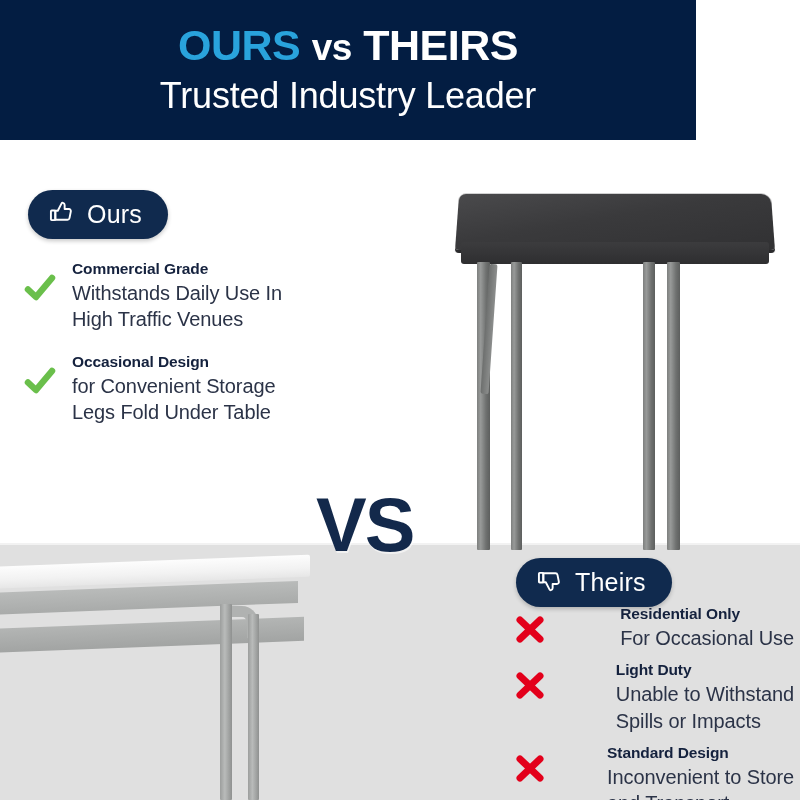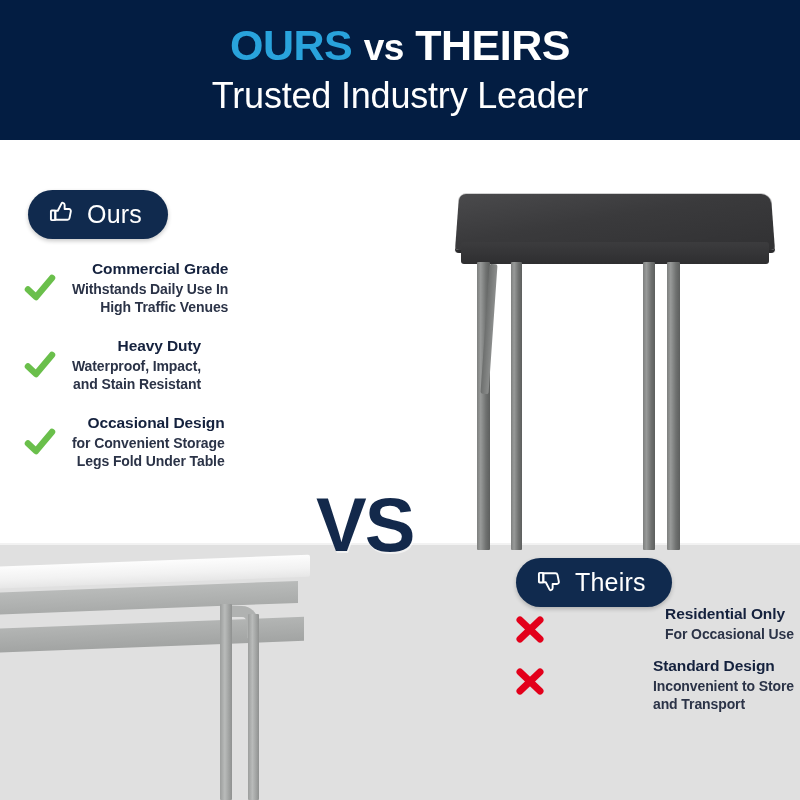--- a/index.html
+++ b/index.html
@@ -11,21 +11,21 @@
   }
   #page {
     position:relative;
     width:800px; height:800px;
     background:#ffffff;
   }
 
   
   .header {
     position:absolute; left:0; top:0;
-    width:800px; height:140px;
+    width:696px; height:140px;
     background:#031d42;
     display:flex; flex-direction:column;
     align-items:center; justify-content:center;
     overflow:hidden;
   }
   .header-title {
     font-size:43px; font-weight:bold;
     letter-spacing:-0.5px; line-height:1.05;
     white-space:nowrap;
   }
@@ -152,38 +152,38 @@
 
   
   .feature-list { position:absolute; }
   .list-ours   { left:22px;  top:258px; width:280px; }
   .list-theirs { left:512px; top:603px; width:282px; }
 
   .feature-row {
     display:flex; align-items:flex-start;
     gap:14px;
   }
-  .list-ours   .feature-row { margin-bottom:18px;text-align:right; }
+  .list-ours   .feature-row { margin-bottom:18px; }
   .list-theirs .feature-row { margin-bottom:8px;justify-content:space-between; }
 
   .mark {
     flex:0 0 auto;
     width:36px; height:36px;
     margin-top:12px;
   }
   .list-theirs .mark { margin-top:8px; }
 
   .feature-text { padding-top:1px; }
   .feature-title {
     font-size:15.5px; font-weight:bold;
     color:#14213d; line-height:1.35;
     letter-spacing:-0.1px;
   }
   .feature-desc {
-    font-size:14px; font-weight:bold;
+    font-size:20px; font-weight:normal;
     color:#2b3347; line-height:1.32;
     letter-spacing:-0.1px;
   }
 
   
   .vs-mark {
     position:absolute; left:316px; top:487px;
     font-size:76px; font-weight:bold;
     color:#13294b; letter-spacing:-2px;
     line-height:1;
@@ -253,32 +253,20 @@
           <path d="M6 19.5 L14 27 L30 8"></path>
         </svg>
       </span>
       <span class="feature-text">
         <div class="feature-title">Commercial Grade</div>
         <div class="feature-desc">Withstands Daily Use In</div>
         <div class="feature-desc">High Traffic Venues</div>
       </span>
     </div>
 
-    <div class="feature-row">
-      <span class="mark">
-        <svg width="36" height="36" viewBox="0 0 36 36" fill="none" stroke="#6abf4b" stroke-width="6.5" stroke-linecap="round" stroke-linejoin="round">
-          <path d="M6 19.5 L14 27 L30 8"></path>
-        </svg>
-      </span>
-      <span class="feature-text">
-        <div class="feature-title">Heavy Duty</div>
-        <div class="feature-desc">Waterproof, Impact,</div>
-        <div class="feature-desc">and Stain Resistant</div>
-      </span>
-    </div>
 
     <div class="feature-row">
       <span class="mark">
         <svg width="36" height="36" viewBox="0 0 36 36" fill="none" stroke="#6abf4b" stroke-width="6.5" stroke-linecap="round" stroke-linejoin="round">
           <path d="M6 19.5 L14 27 L30 8"></path>
         </svg>
       </span>
       <span class="feature-text">
         <div class="feature-title">Occasional Design</div>
         <div class="feature-desc">for Convenient Storage</div>
@@ -296,29 +284,42 @@
           <path d="M8 9 L28 28"></path>
             <path d="M28 9 L8 28"></path>
         </svg>
       </span>
       <span class="feature-text">
         <div class="feature-title">Residential Only</div>
         <div class="feature-desc">For Occasional Use</div>
       </span>
     </div>
 
-
     <div class="feature-row">
       <span class="mark">
         <svg width="36" height="36" viewBox="0 0 36 36" fill="none" stroke="#e3001b" stroke-width="7" stroke-linecap="round">
           <path d="M8 9 L28 28"></path>
             <path d="M28 9 L8 28"></path>
         </svg>
       </span>
       <span class="feature-text">
+        <div class="feature-title">Light Duty</div>
+        <div class="feature-desc">Unable to Withstand</div>
+        <div class="feature-desc">Spills or Impacts</div>
+      </span>
+    </div>
+
+    <div class="feature-row">
+      <span class="mark">
+        <svg width="36" height="36" viewBox="0 0 36 36" fill="none" stroke="#e3001b" stroke-width="7" stroke-linecap="round">
+          <path d="M8 9 L28 28"></path>
+            <path d="M28 9 L8 28"></path>
+        </svg>
+      </span>
+      <span class="feature-text">
         <div class="feature-title">Standard Design</div>
         <div class="feature-desc">Inconvenient to Store</div>
         <div class="feature-desc">and Transport</div>
       </span>
     </div>
 
   </div>
 
   <div class="vs-mark">VS</div>
 

